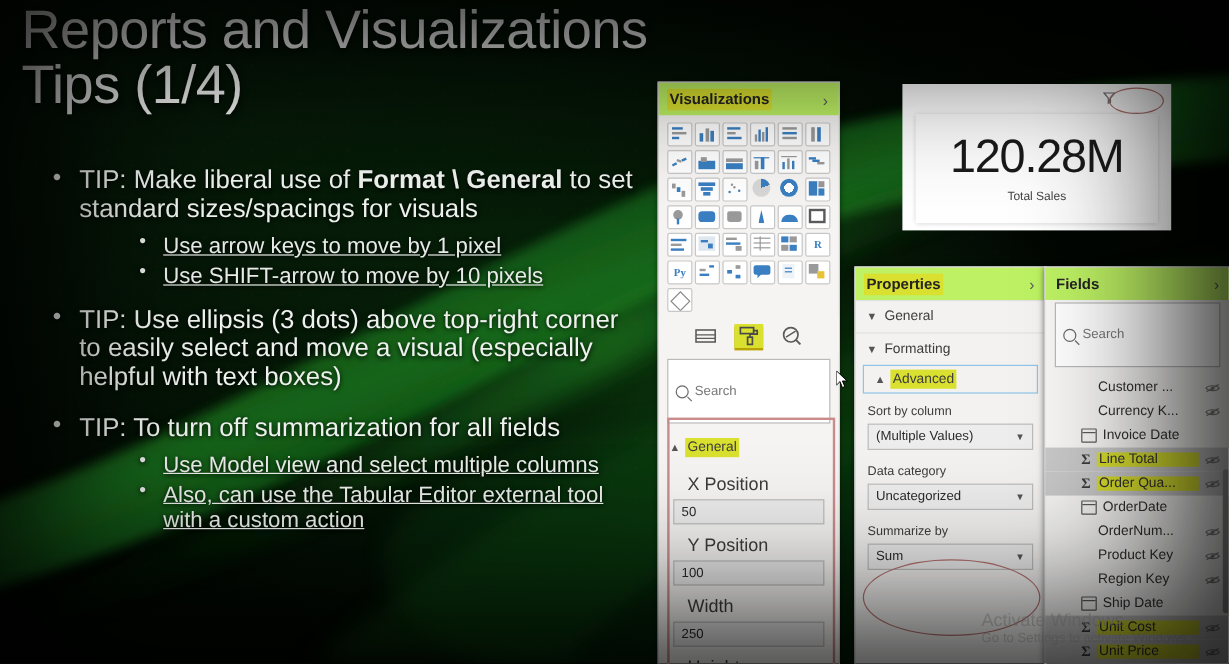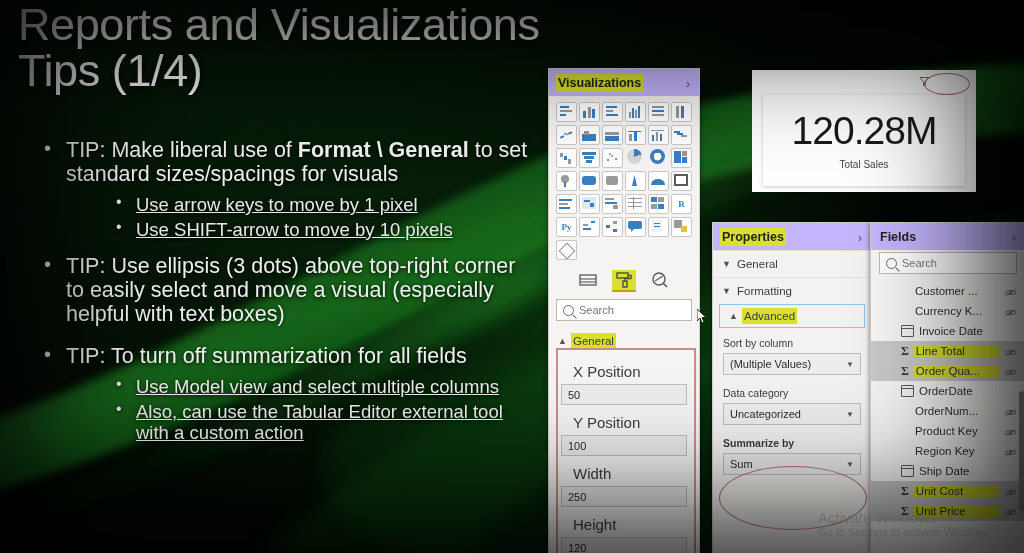--- a/index.html
+++ b/index.html
@@ -47,21 +47,21 @@
   .b1 b{font-weight:700;}
   .b2{position:relative;padding-left:34px;margin-left:64px;font-size:18.5px;
       line-height:1.13;margin-bottom:4px;color:#e7eae7;text-shadow:0 1px 4px rgba(0,0,0,.95);text-decoration:underline;}
   .b2::before{content:"•";position:absolute;left:14px;top:-2px;font-size:16px;}
   .gap{height:9px;}
 
   
   .panel{position:absolute;background:#f3f2f1;border:1px solid #cfcfcf;
          box-shadow:0 1px 5px rgba(0,0,0,.55);font-size:11px;color:#333;}
   .panel-hd{display:flex;align-items:center;justify-content:space-between;
-            padding:7px 9px 6px 9px;background:#c4b5fd;}
+            padding:7px 9px 6px 9px;background:#bef264;}
   .panel-hd .ttl{font-size:12.5px;font-weight:700;color:#252423;}
   .hl{background:#d9e02f;box-shadow:0 0 0 2px #d9e02f;}
   .chev{color:#5b5b5b;font-size:13px;line-height:1;}
 
   
   #vizPanel{left:548px;top:68px;width:150px;height:485px;background:#f5f4f2;}
   #vizGrid{display:grid;grid-template-columns:repeat(6,1fr);gap:3px 2px;
            padding:6px 7px 4px 7px;}
   .vicon{width:19px;height:18px;border-radius:2px;position:relative;
          background:#ffffff;border:1px solid #c7c7c7;overflow:hidden;}
@@ -77,21 +77,21 @@
   .vdots{grid-column:span 5;display:flex;align-items:center;padding-left:6px;color:#777;
          letter-spacing:2px;font-size:12px;}
 
   #vizTabs{display:flex;gap:12px;align-items:center;justify-content:center;
            padding:6px 0 4px 0;background:#f5f4f2;}
   .vtab{width:24px;height:20px;position:relative;}
   .vtab.sel{background:#d9e02f;box-shadow:0 2px 0 0 #b8a300;}
 
   #vizSearchWrap{padding:5px 7px 7px 7px;}
   .srch{display:flex;align-items:center;gap:5px;background:#fff;border:1px solid #b9b9b9;
-        height:20px;padding:0 6px;color:#777;font-size:11px;}
+        height:20px;padding:16px 6px;color:#777;font-size:11px;}
   .srch .mag{width:9px;height:9px;border:1.4px solid #6a6a6a;border-radius:50%;position:relative;flex:none;}
   .srch .mag::after{content:"";position:absolute;right:-4px;bottom:-3px;width:5px;height:1.4px;
                     background:#6a6a6a;transform:rotate(45deg);}
 
   .sect{display:flex;align-items:center;gap:7px;padding:7px 9px;font-size:11.5px;color:#3c3c3c;}
   .caret{font-size:9px;color:#555;width:8px;display:inline-block;}
 
   #genGroup{position:absolute;left:556px;top:348px;width:136px;height:204px;
             border:2px solid #c98b8b;background:rgba(0,0,0,0);}
   .fld{padding:0 12px;}
@@ -466,21 +466,21 @@
         <span>(Multiple Values)</span>
         <span style="font-size:8px;color:#555">▼</span>
       </div>
 
       <div style="font-size:10.5px;color:#3c3c3c;margin:12px 0 4px 0;">Data category</div>
       <div class="dd">
         <span>Uncategorized</span>
         <span style="font-size:8px;color:#555">▼</span>
       </div>
 
-      <div style="font-size:10.5px;color:#3c3c3c;margin:12px 0 4px 0;font-weight:bold;">Summarize by</div>
+      <div style="font-size:10.5px;color:#3c3c3c;margin:12px 0 4px 0;">Summarize by</div>
       <div class="dd">
         <span>Sum</span>
         <span style="font-size:8px;color:#555">▼</span>
       </div>
     </div>
     <div id="sumRing"></div>
   </div>
 
   <div class="panel" id="fieldsPanel">
     <div class="panel-hd">

